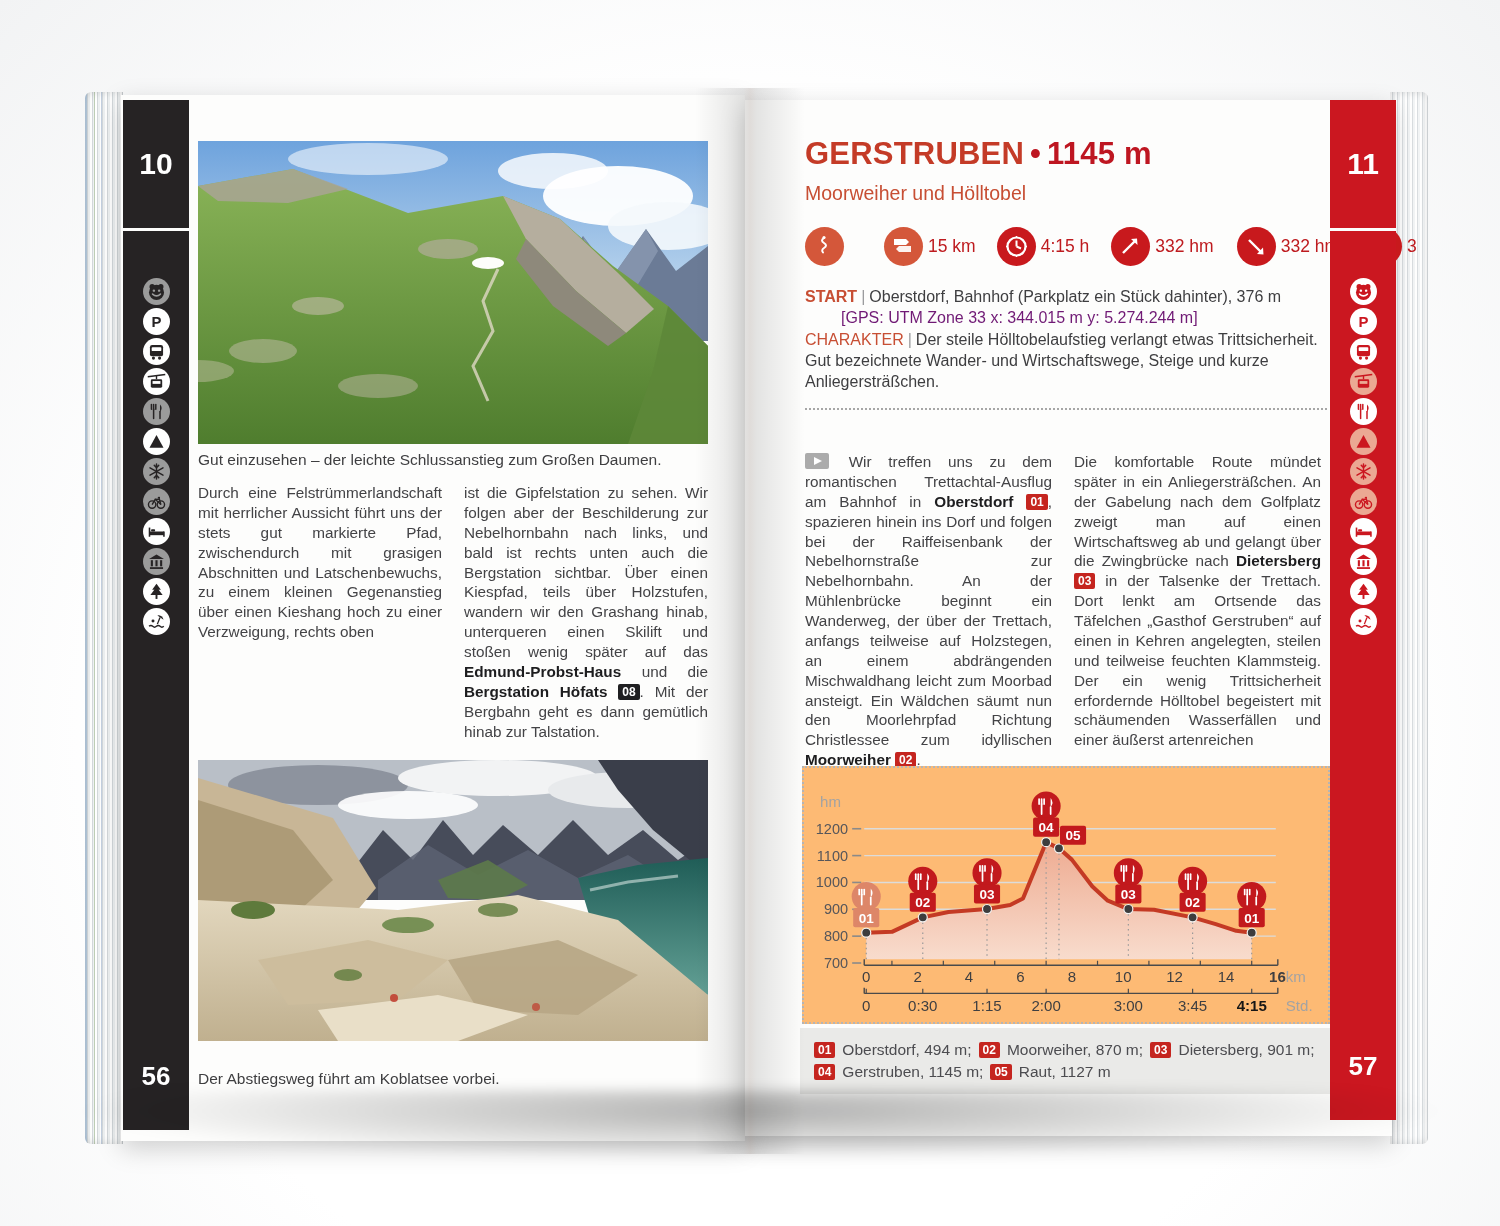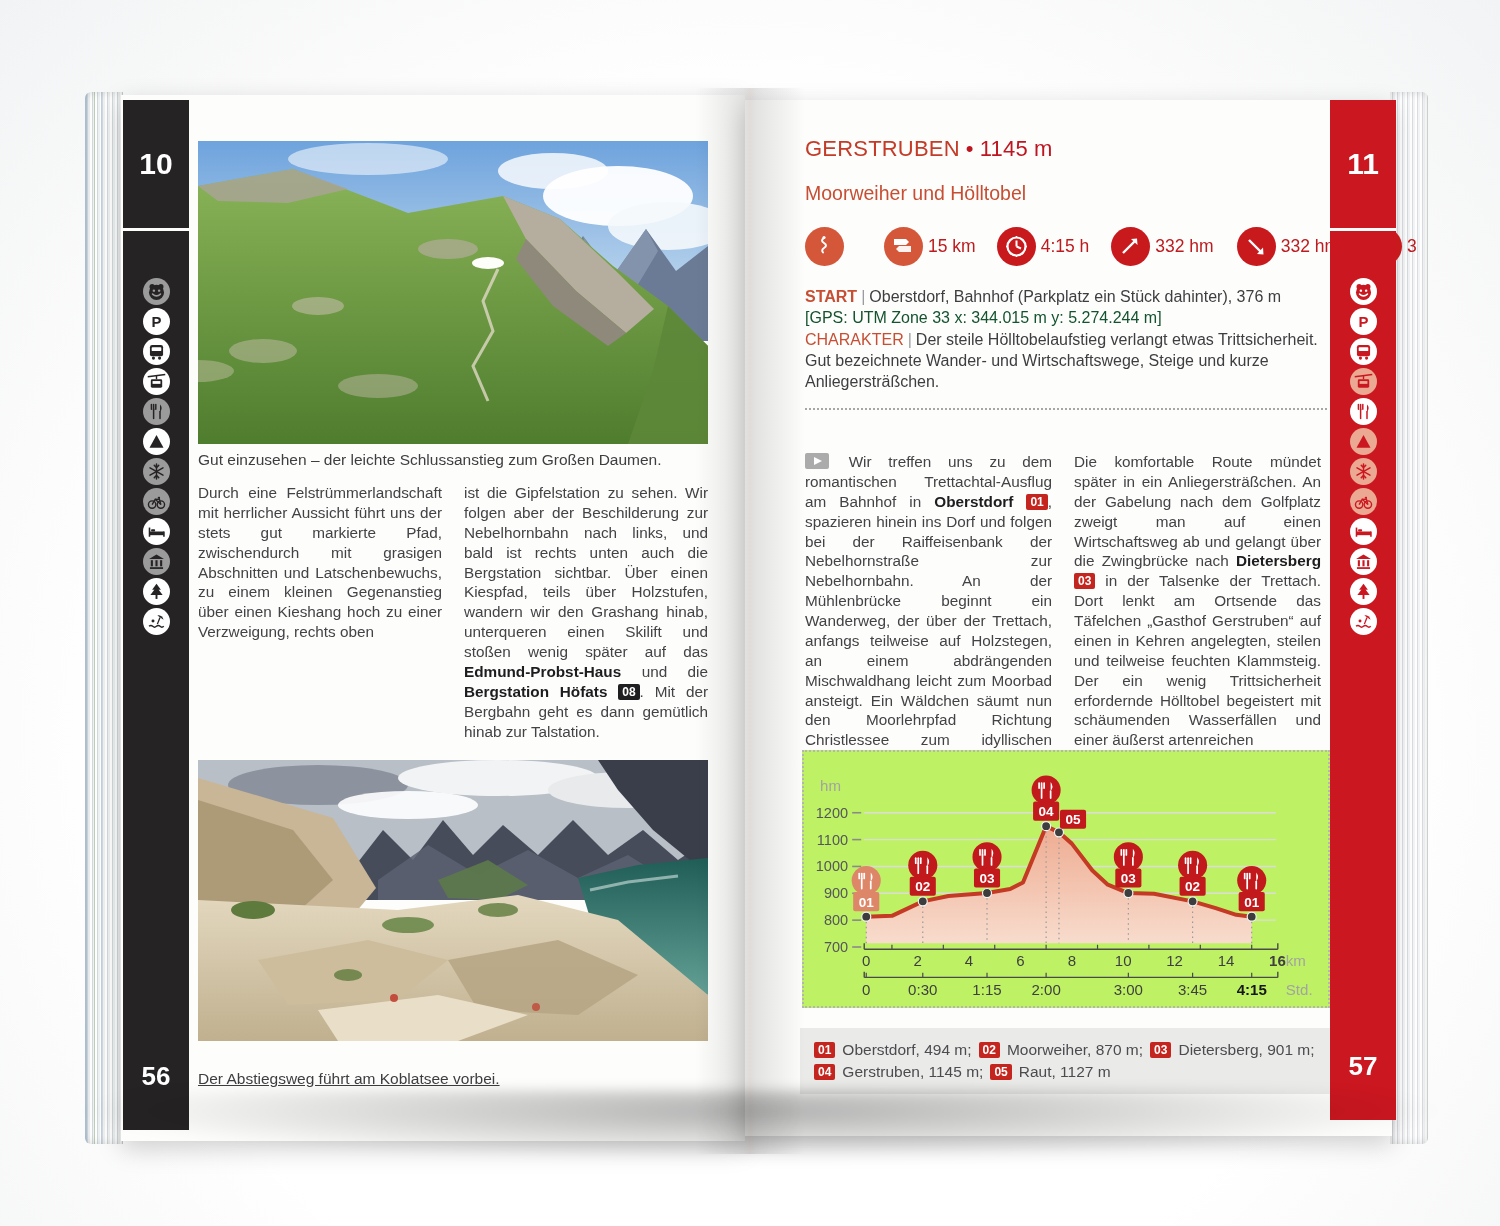--- a/index.html
+++ b/index.html
@@ -54,40 +54,40 @@
   .b{font-weight:bold;color:#1d1d1f;}
   .wbadge{display:inline-block;background:#c5251f;color:#fff;font-weight:bold;
     font-size:12px;line-height:16px;padding:0 4px;border-radius:2px;vertical-align:1px;}
   .wbadge.dark{background:#1f1f21;}
   .play{display:inline-block;width:24px;height:16px;background:#ababab;border-radius:2px;
     position:relative;vertical-align:-2px;margin-right:3px;}
   .play:before{content:"";position:absolute;left:9px;top:4px;border-left:8px solid #fff;
     border-top:4px solid transparent;border-bottom:4px solid transparent;}
   
   .rp-content{position:absolute;left:60px;top:0;width:522px;}
-  .rtitle{position:absolute;top:36px;font-size:22px;font-weight:normal;letter-spacing:.2px;white-space:nowrap;}
+  .rtitle{position:absolute;top:36px;font-size:31px;font-weight:bold;letter-spacing:.2px;white-space:nowrap;}
   .rtitle .t1{color:#c43b27;}
   .rtitle .sep{color:#be1621;margin:0 6px;}
   .rtitle .t2{color:#be1621;}
   .rsub{position:absolute;top:82px;font-size:19.5px;color:#c74e33;}
   .stats{position:absolute;top:124px;left:0;width:522px;height:44px;display:flex;align-items:center;}
   .stat{display:flex;align-items:center;justify-content:space-between;}
   .stat .disc{width:39px;height:39px;border-radius:50%;display:flex;align-items:center;justify-content:center;}
   .stat .disc svg{width:27px;height:27px;display:block;}
   .stat .slabel{font-size:17.5px;color:#be1b1f;margin-left:5px;white-space:nowrap;}
   .info{position:absolute;top:186px;width:522px;font-size:16px;line-height:1.33;color:#3e3e40;}
   .rlabel{color:#c74e33;}
   .pipe{color:#9a9b9d;padding:0 4px;}
-  .gps{color:#14532d;}
+  .gps{color:#701a75;margin-left:36px;}
   .dotline{position:absolute;top:308px;width:522px;border-bottom:2px dotted #a6a6a6;height:0;}
   .rcols{top:352px;left:0;}
   .rcol{width:247px;}
   
-  .chartbox{position:absolute;top:650px;left:-3px;width:524px;height:254px;
-    border:2px dotted #b5b5b5;background:#bef264;}
+  .chartbox{position:absolute;top:666px;left:-3px;width:524px;height:254px;
+    border:2px dotted #b5b5b5;background:#fdba74;}
   .chartbox svg{display:block;width:100%;height:100%;}
   .legend{position:absolute;top:928px;left:-5px;width:532px;height:66px;background:#eaeae8;
     display:flex;flex-direction:column;justify-content:center;gap:4px;padding-left:14px;box-sizing:border-box;}
   .legrow{display:flex;align-items:center;gap:7px;font-size:15.5px;color:#4c4c50;}
   .legrow .wbadge{vertical-align:0;}
 </style>
 </head>
 <body>
 
 <div class="book">
@@ -285,21 +285,21 @@
           <polygon points="250,200 360,180 440,215 380,255 280,250" fill="#b7a685" opacity=".9"></polygon>
           <polygon points="120,250 240,235 330,255 260,281 140,281" fill="#e9dfc8"></polygon>
           <ellipse cx="55" cy="150" rx="22" ry="9" fill="#5e7a3c"></ellipse>
           <ellipse cx="210" cy="165" rx="26" ry="8" fill="#6c884a" opacity=".9"></ellipse>
           <ellipse cx="300" cy="150" rx="20" ry="7" fill="#5e7a3c" opacity=".8"></ellipse>
           <ellipse cx="150" cy="215" rx="14" ry="6" fill="#5e7a3c" opacity=".8"></ellipse>
           <circle cx="196" cy="238" r="4" fill="#c0392b" opacity=".85"></circle>
           <circle cx="338" cy="247" r="4" fill="#c0392b" opacity=".7"></circle>
         </svg>
       </div>
-      <div class="caption" style="top:975px;text-decoration:underline;">Der Abstiegsweg führt am Koblatsee vorbei.</div>
+      <div class="caption" style="top:975px;">Der Abstiegsweg führt am Koblatsee vorbei.</div>
     </div>
   </div>
 
   <div class="page page-right">
     <div class="rp-content">
       <div class="rtitle">
         <span class="t1">GERSTRUBEN</span><span class="sep">•</span><span class="t2">1145 m</span>
       </div>
       <div class="rsub">Moorweiher und Hölltobel</div>
 

